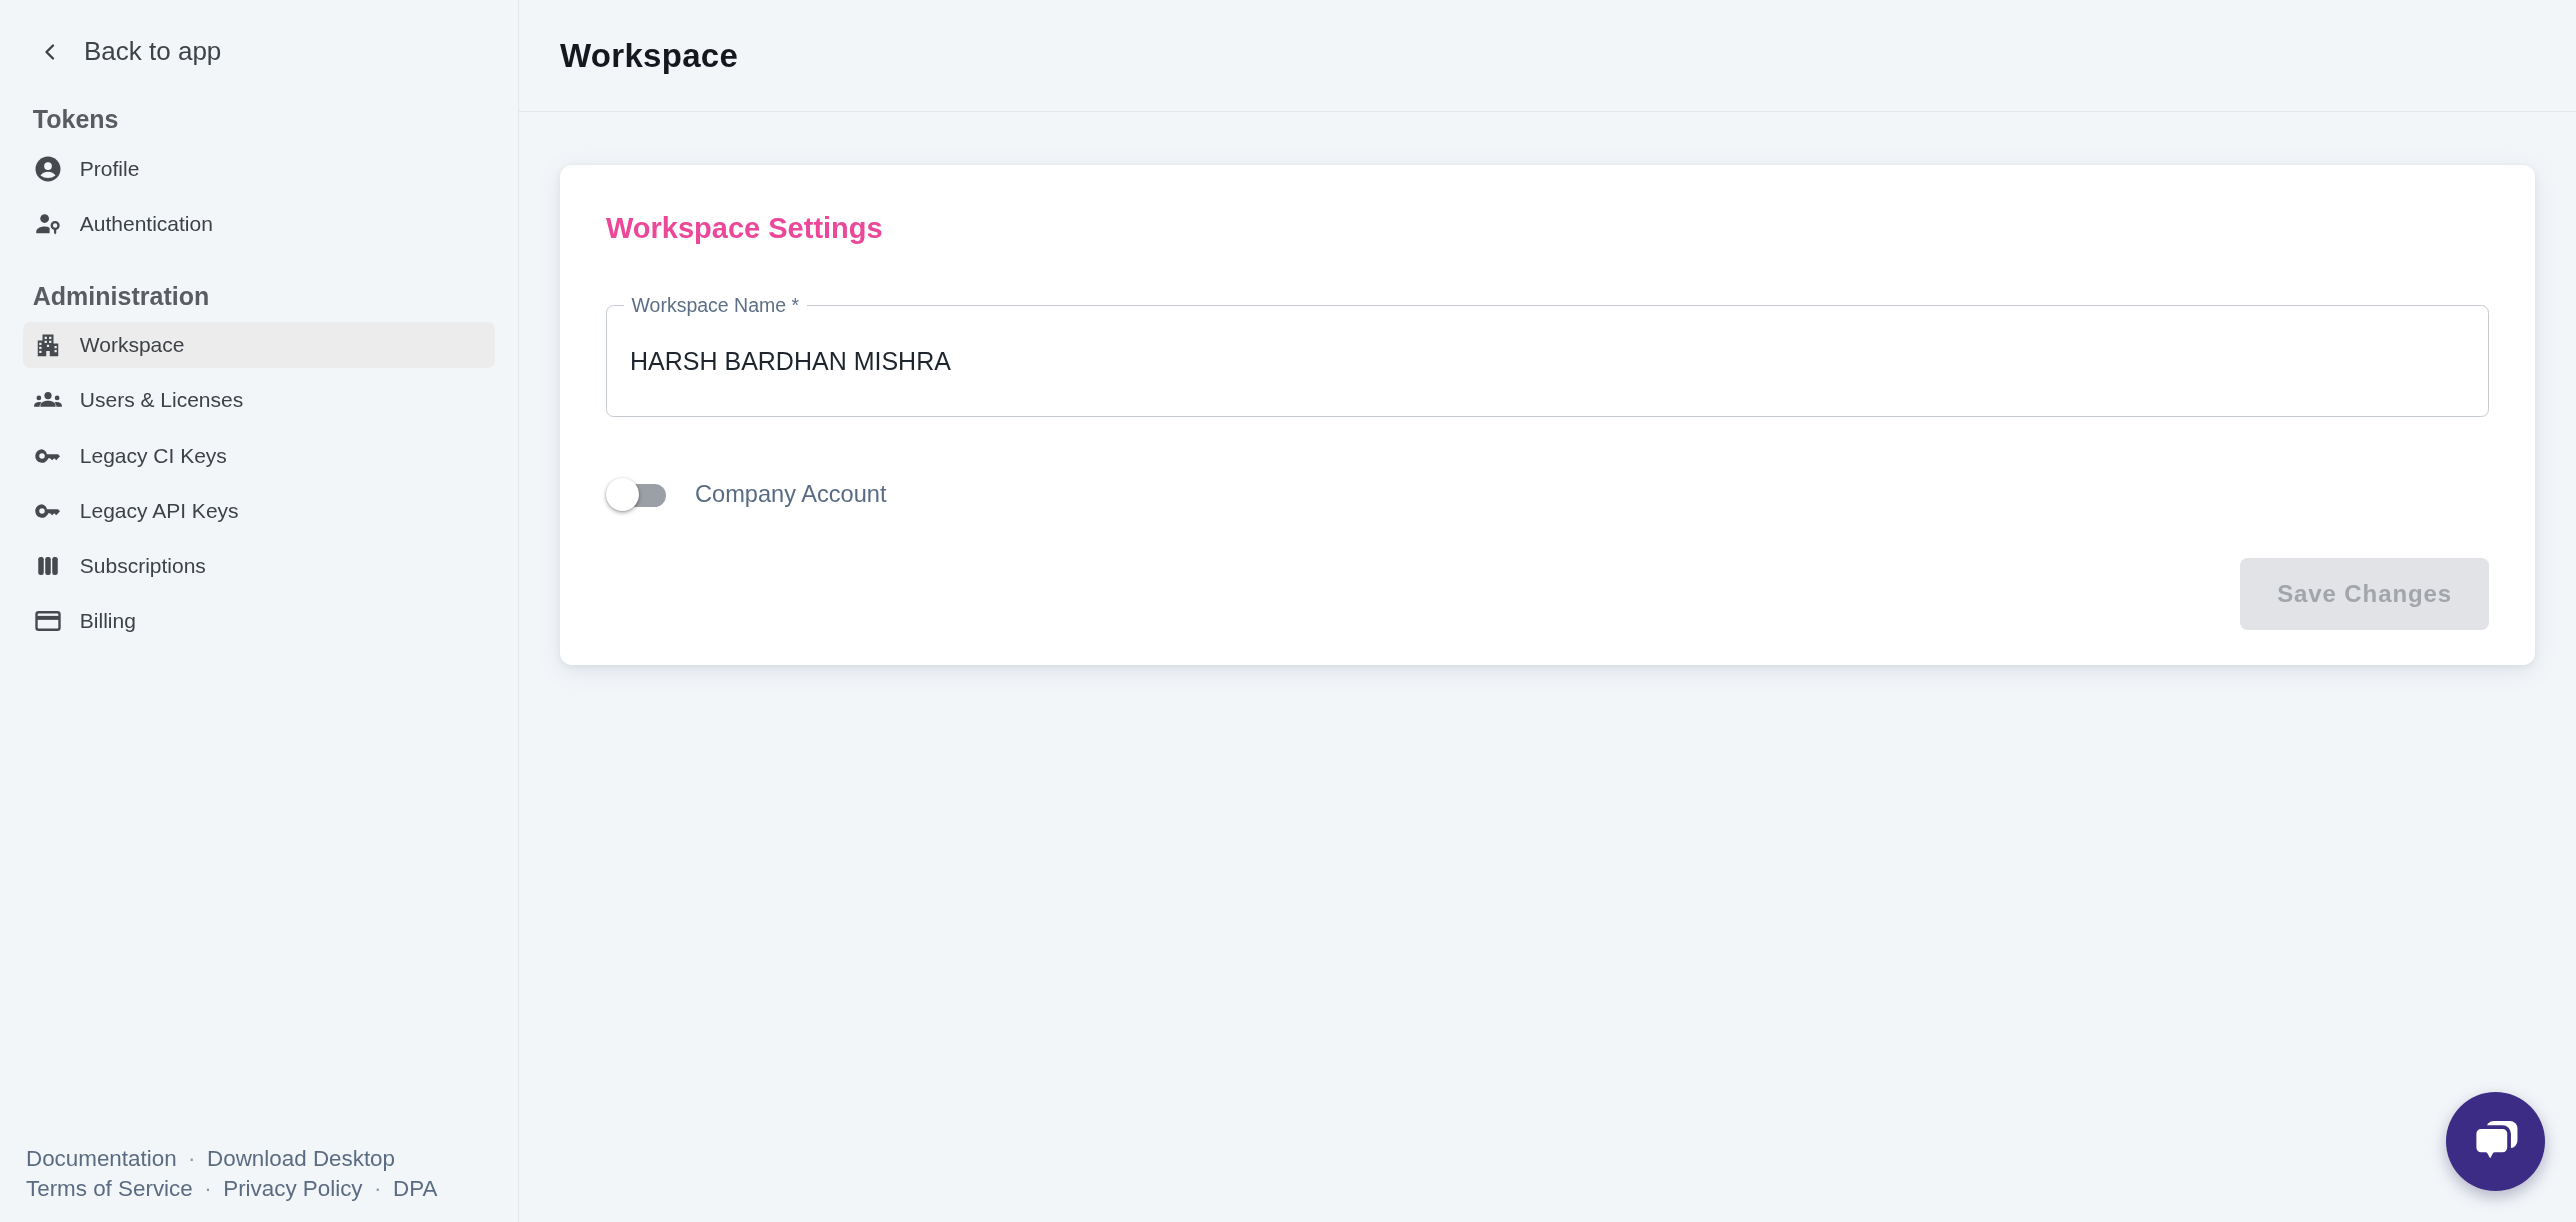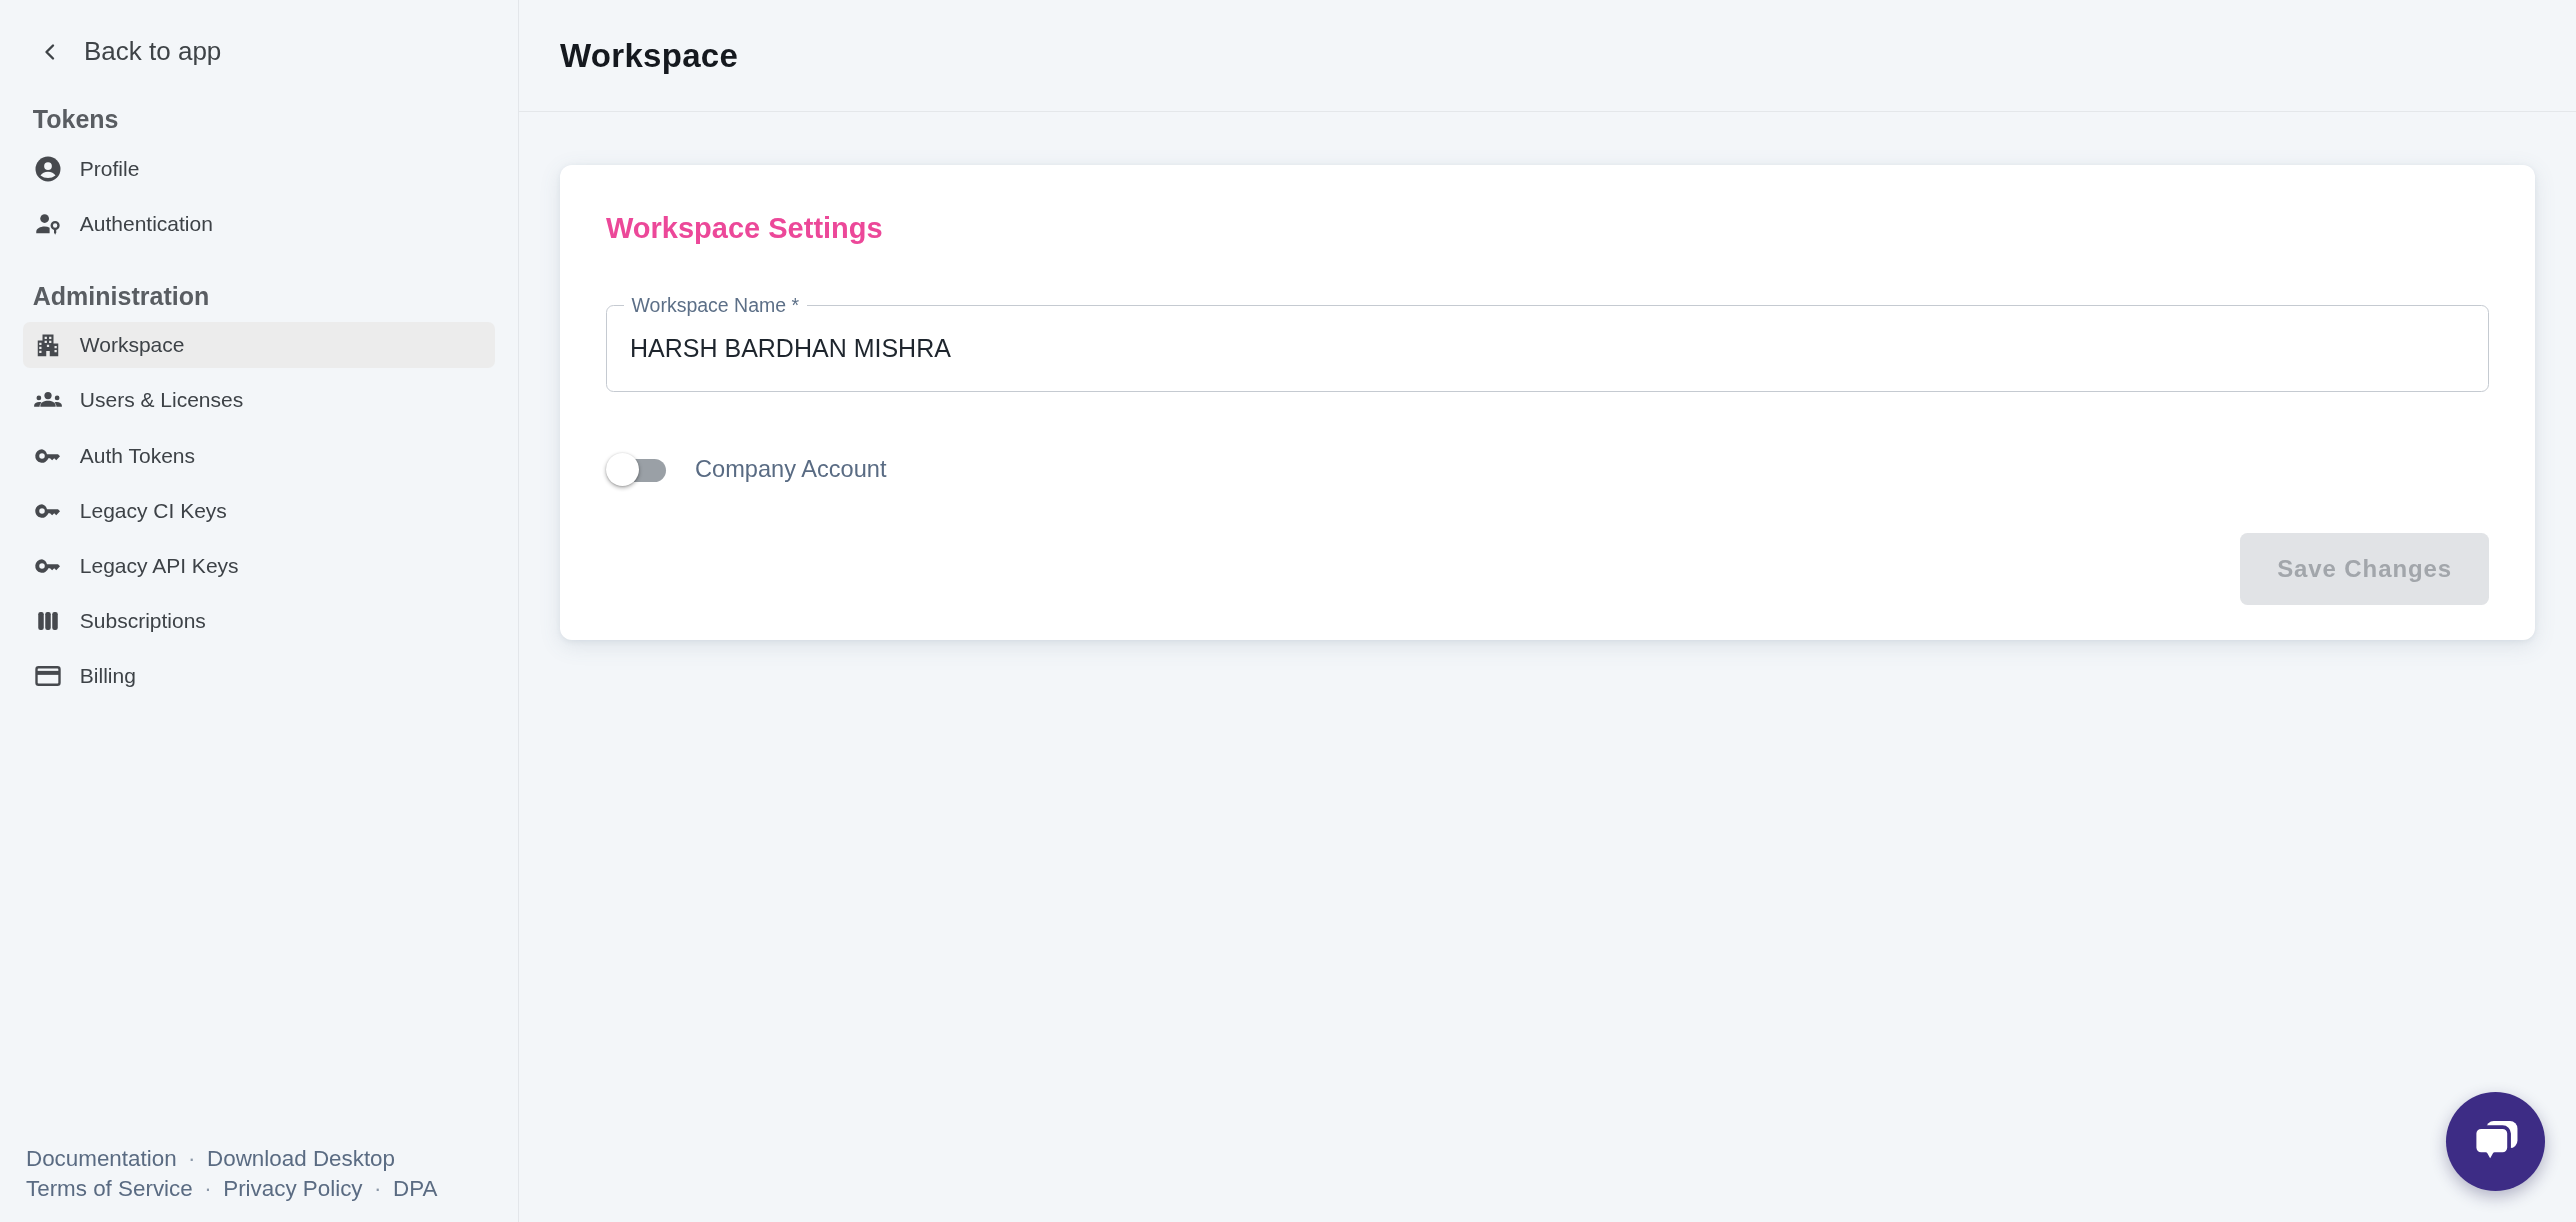--- a/index.html
+++ b/index.html
@@ -60,21 +60,21 @@
   .content { padding:53px 41px 0; }
   .card {
     background:#ffffff; border-radius:12px;
     padding:45px 46px 35px;
     box-shadow:0 5.8px 21px rgba(80,100,125,.13), 0 1.7px 5.8px rgba(80,100,125,.08);
   }
   .card-title { font-size:29px; font-weight:bold; color:#ec4899; margin-top:2.3px; }
 
   .field {
     position:relative; border:1.7px solid #c5cad1; border-radius:7.5px;
-    height:87px; background:#fff;
+    height:112px; background:#fff;
   }
   .name-field { margin-top:60px; }
   .float-label {
     position:absolute; top:-12.6px; left:17px; background:#fff;
     padding:0 7.5px; font-size:19.5px; color:#5c6f87; white-space:nowrap;
   }
   .field input {
     width:100%; height:100%; border:none; outline:none; background:transparent;
     padding:0 23px; font-size:25px; color:#1e252d; font-family:inherit;
   }
@@ -185,26 +185,20 @@
           <circle cx="12" cy="8.4" r="2.9"></circle>
           <path d="M5.9 17.3v-1c0-2.3 3-3.7 6.1-3.7s6.1 1.4 6.1 3.7v1z"></path>
           <circle cx="4.7" cy="10.3" r="1.9"></circle>
           <path d="M.9 17.3v-.9c0-1.7 1.9-2.8 4-2.8.7 0 1.3.1 1.9.3-1 .9-1.5 2-1.5 3v.4z"></path>
           <circle cx="19.3" cy="10.3" r="1.9"></circle>
           <path d="M18.7 17.3v-.4c0-1-.5-2.1-1.5-3 .6-.2 1.2-.3 1.9-.3 2.1 0 4 1.1 4 2.8v.9z"></path>
         </svg>
         <span class="label">Users &amp; Licenses</span>
       </div>
 
-      <div class="nav-item">
-        <svg viewBox="0 0 24 24" fill="#46494e">
-          <path fill-rule="evenodd" d="M7.2 6.6a5.4 5.4 0 1 0 5.1 7.2h1.3l1.7 1.6 1.7-1.6 1.6 1.5 3-3.1-1.6-1.6h-8.8A5.4 5.4 0 0 0 7.2 6.6zm0 3.2a2.2 2.2 0 1 1 0 4.4 2.2 2.2 0 0 1 0-4.4z"></path>
-        </svg>
-        <span class="label">Auth Tokens</span>
-      </div>
 
       <div class="nav-item">
         <svg viewBox="0 0 24 24" fill="#46494e">
           <path fill-rule="evenodd" d="M7.2 6.6a5.4 5.4 0 1 0 5.1 7.2h1.3l1.7 1.6 1.7-1.6 1.6 1.5 3-3.1-1.6-1.6h-8.8A5.4 5.4 0 0 0 7.2 6.6zm0 3.2a2.2 2.2 0 1 1 0 4.4 2.2 2.2 0 0 1 0-4.4z"></path>
         </svg>
         <span class="label">Legacy CI Keys</span>
       </div>
 
       <div class="nav-item">
         <svg viewBox="0 0 24 24" fill="#46494e">

